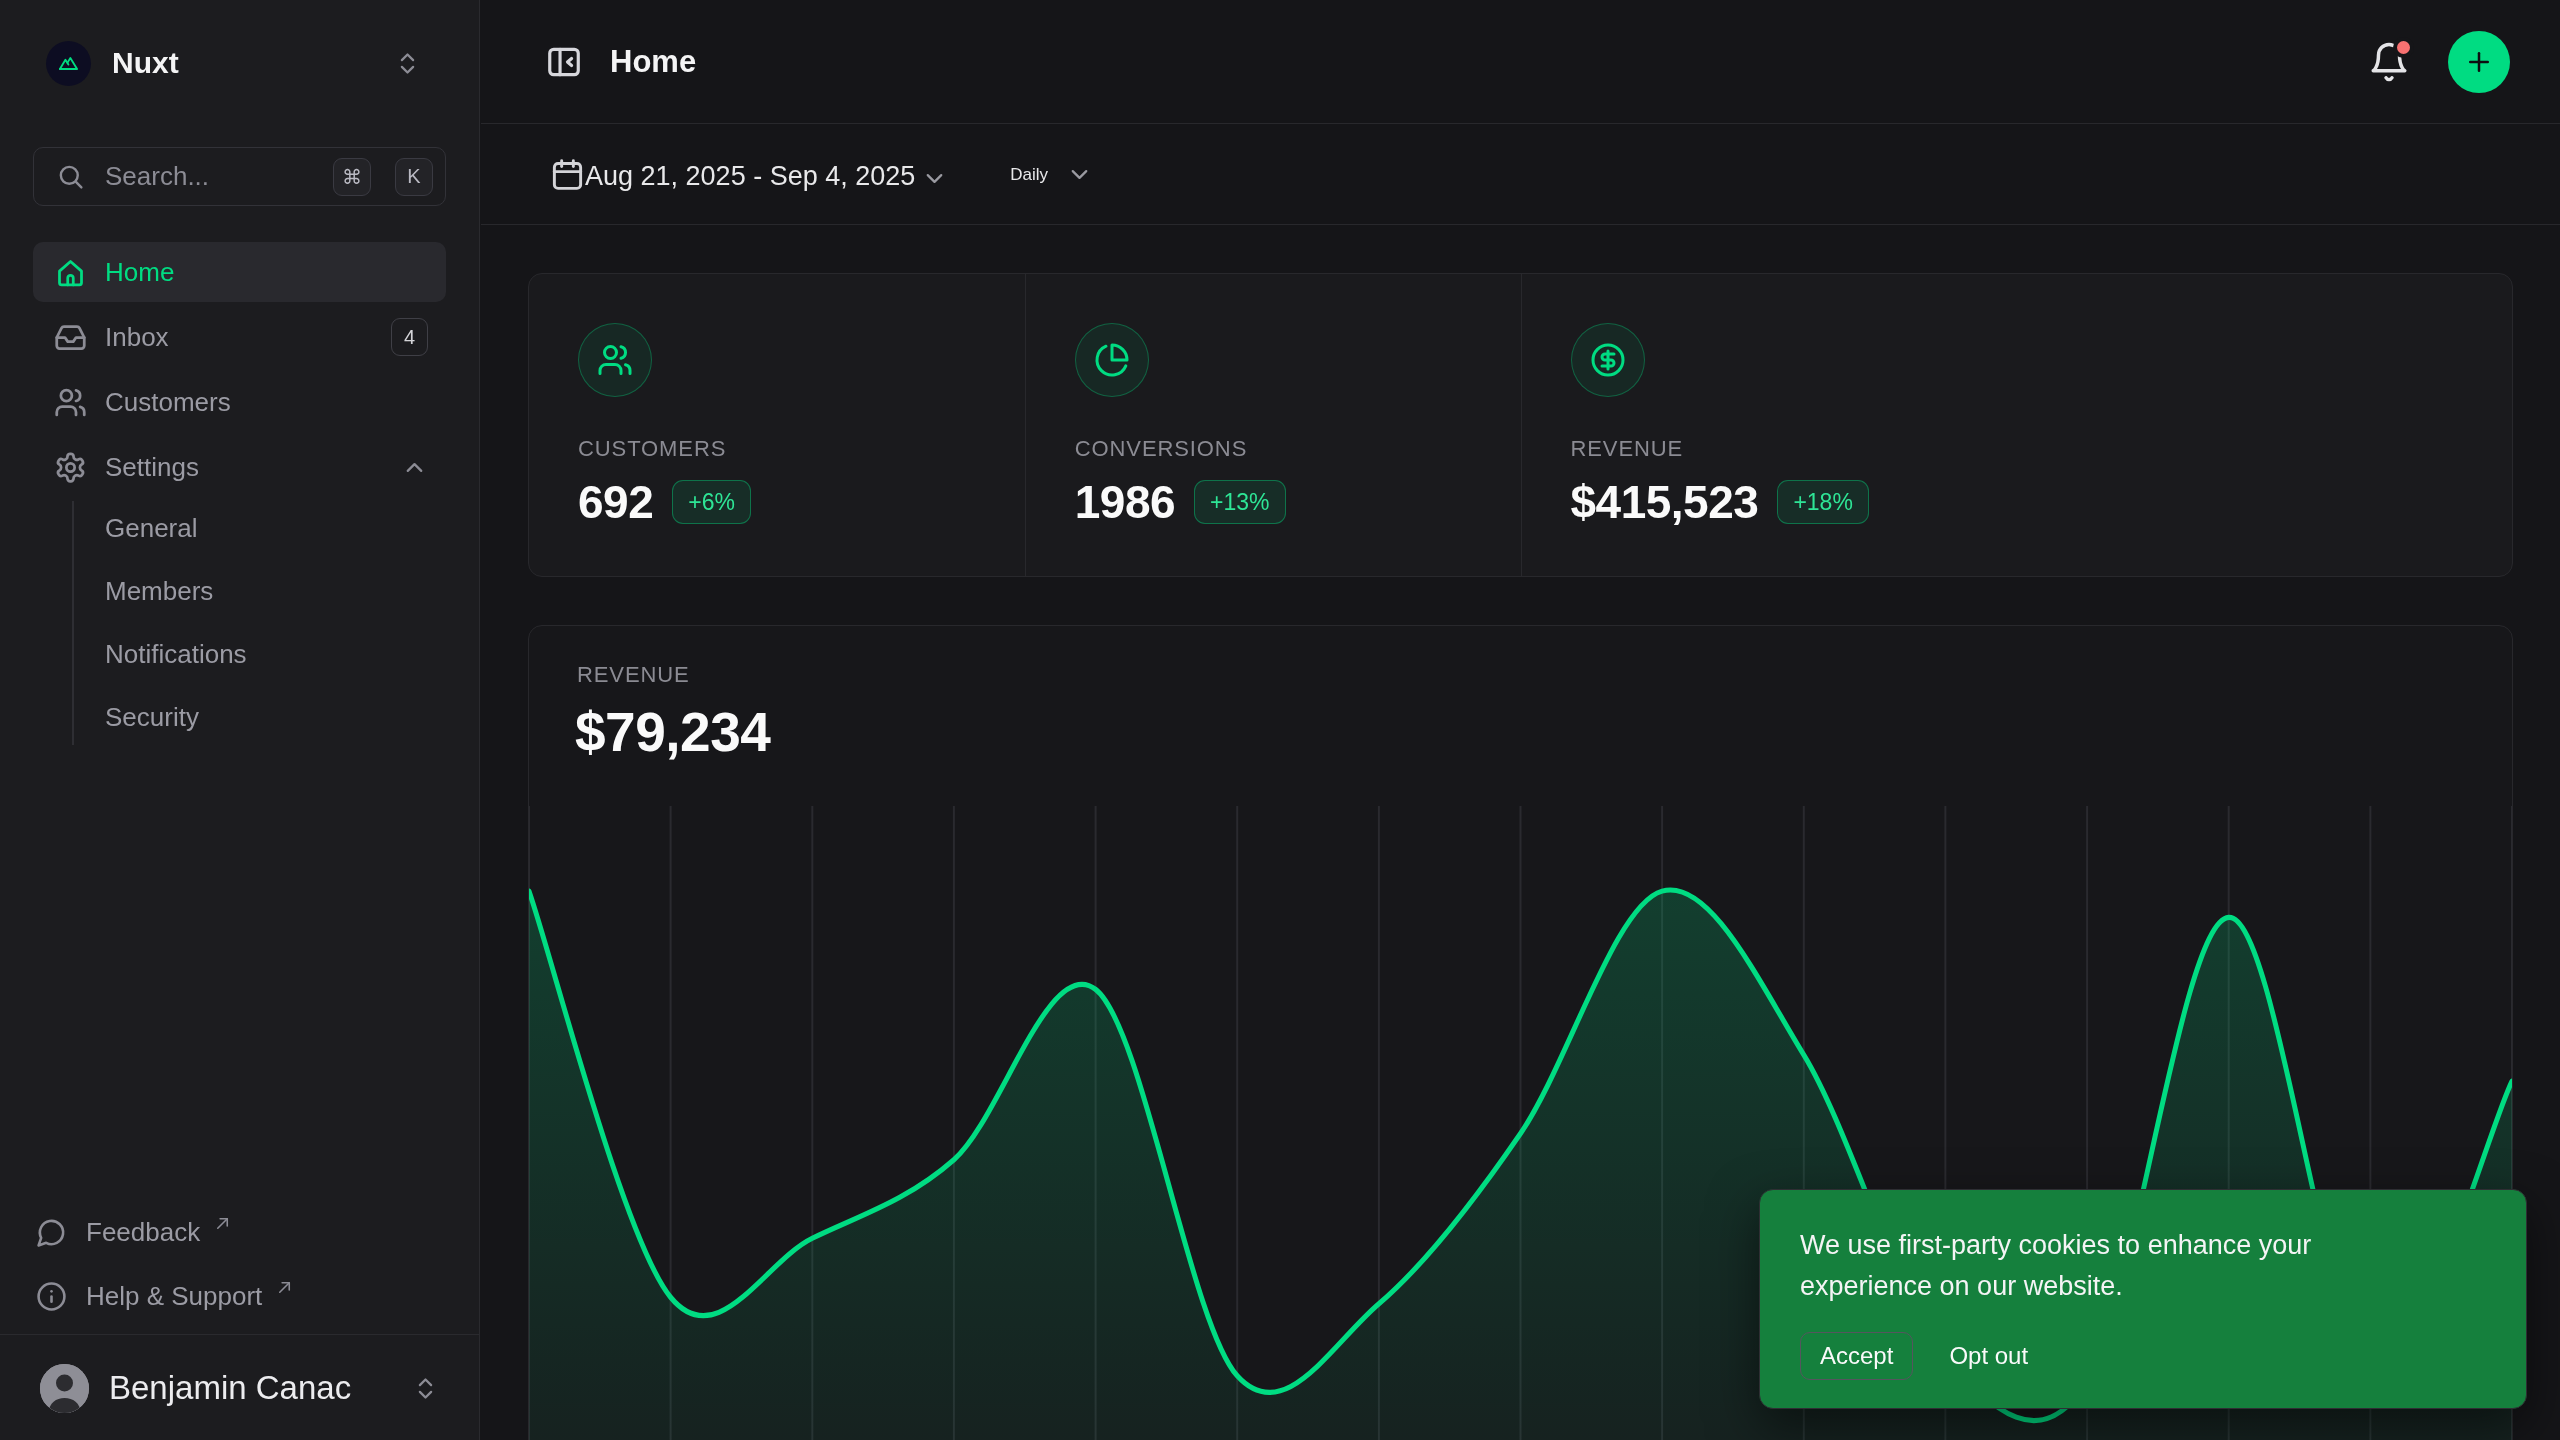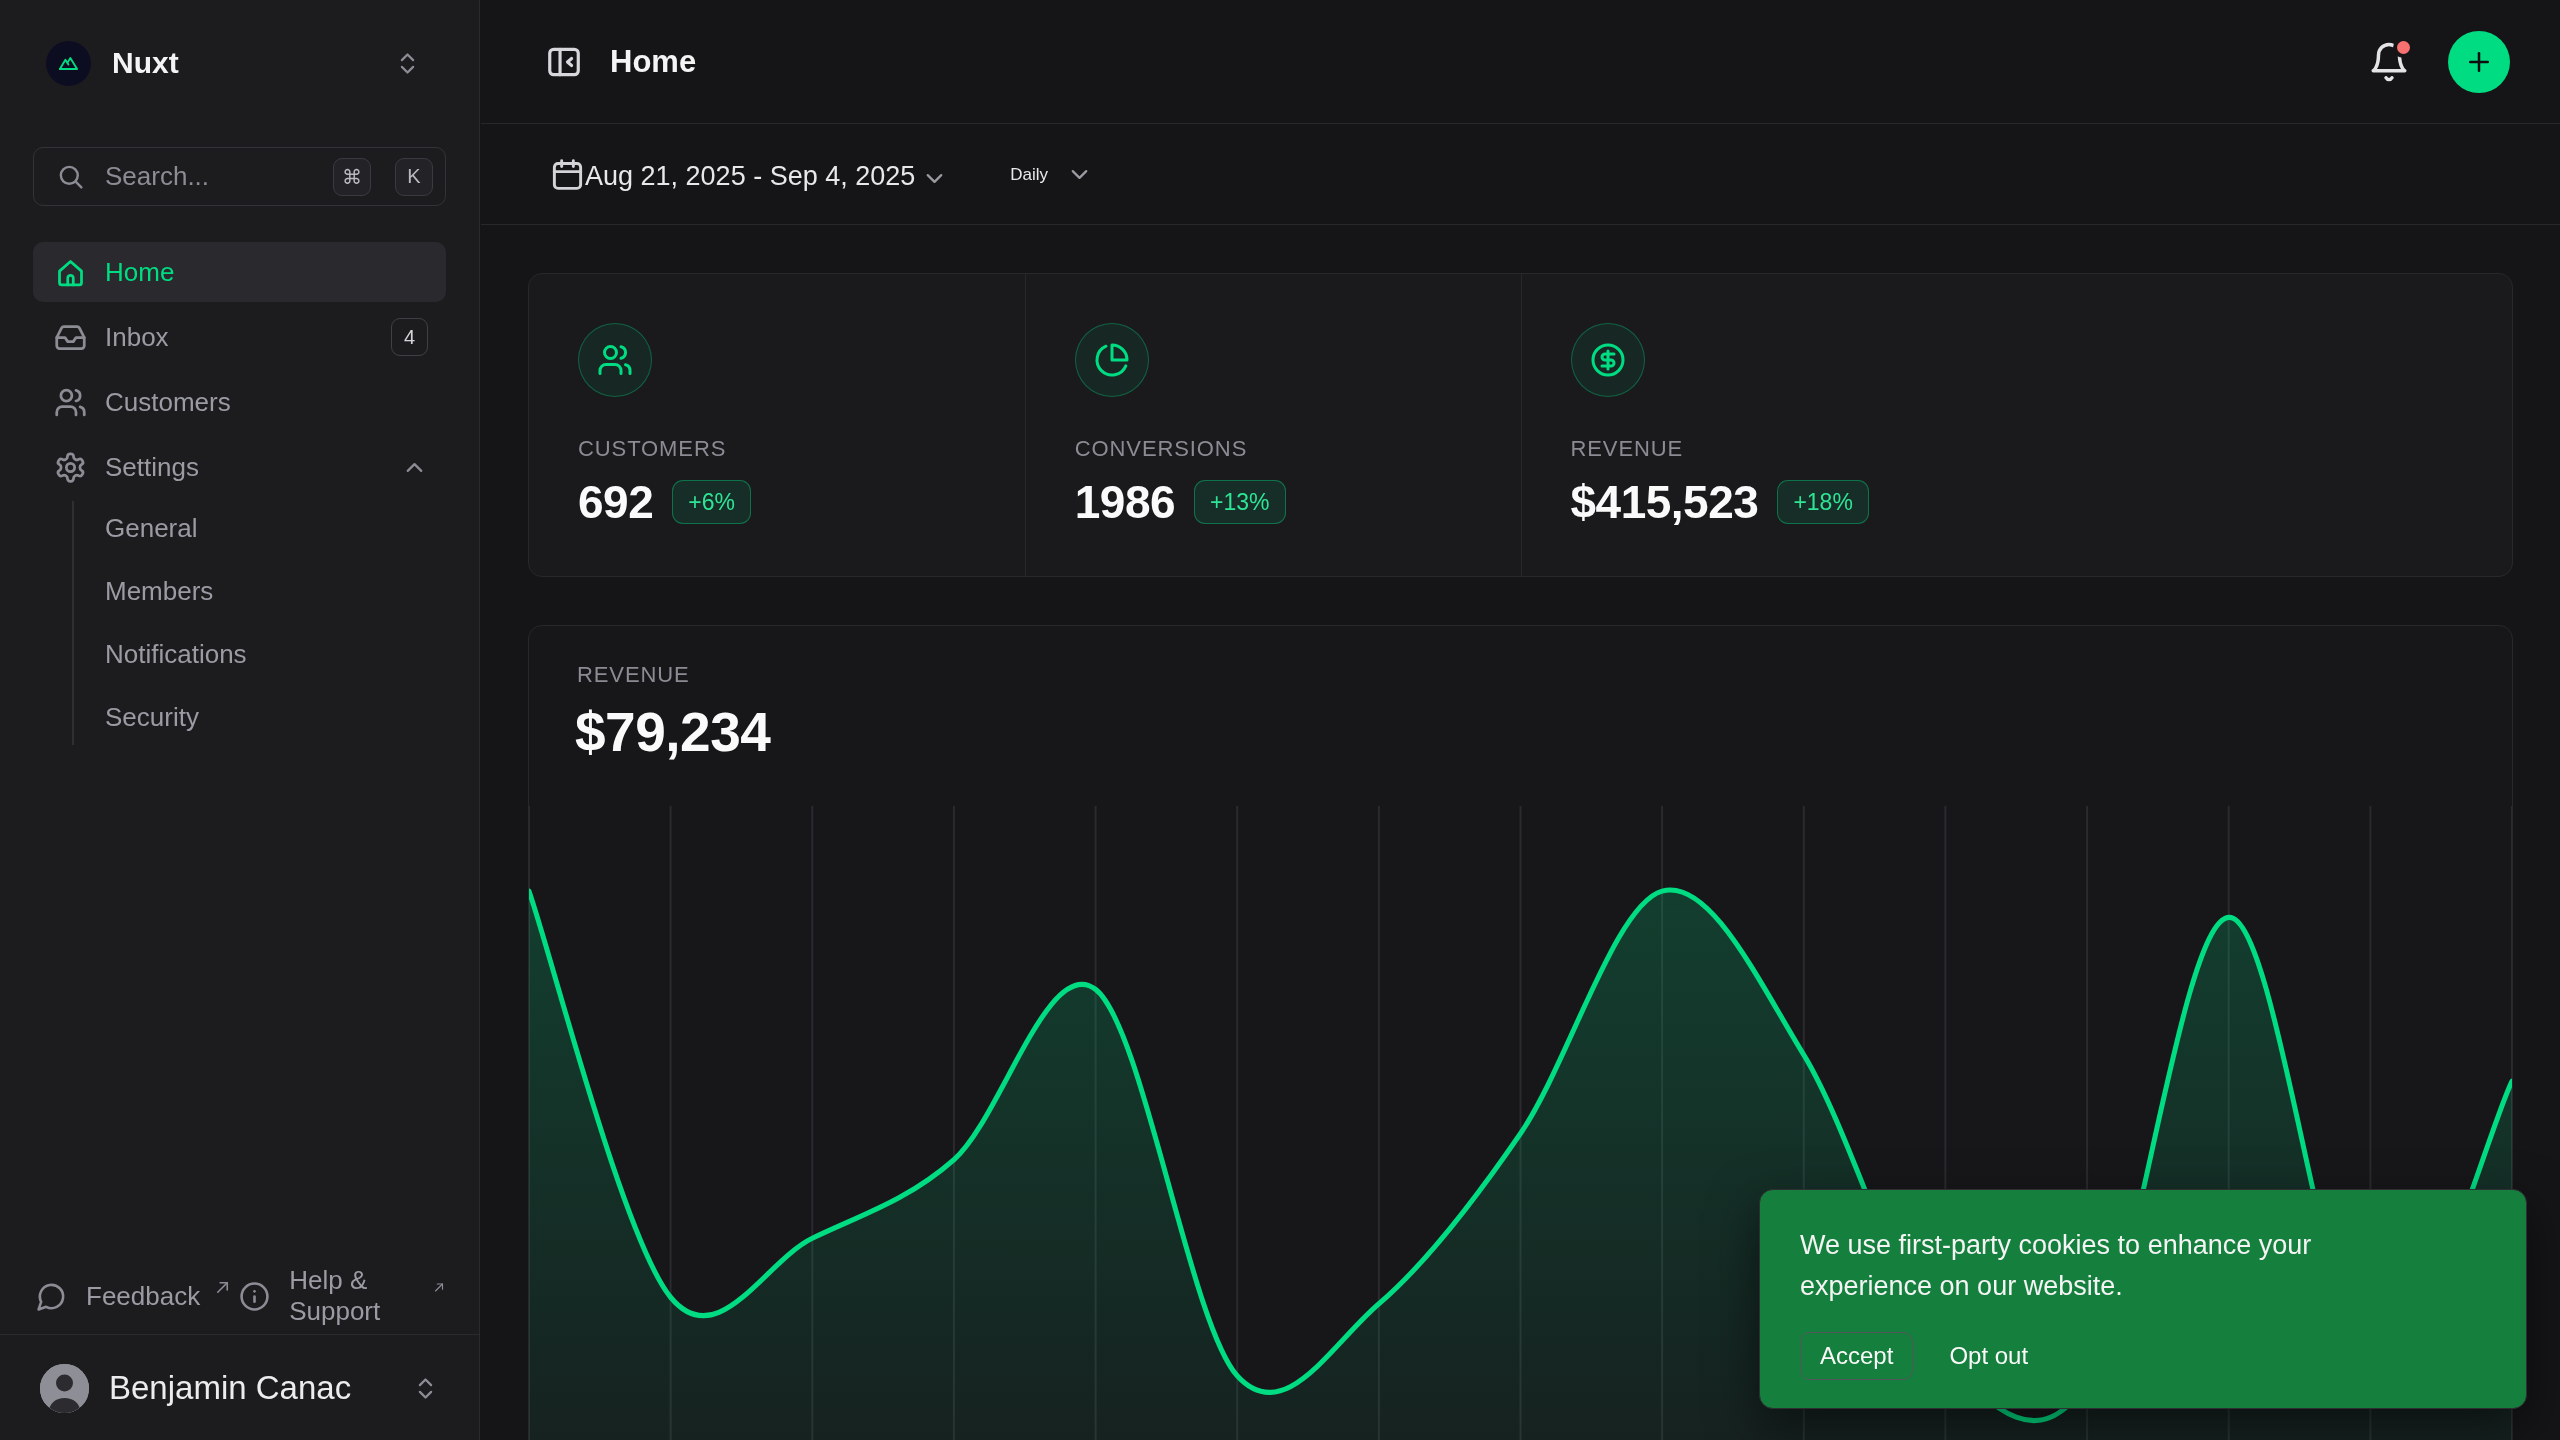--- a/index.html
+++ b/index.html
@@ -37,21 +37,21 @@
   .nav-item.active{background:#29292e;color:#00dc82}
   .nav-item.active .nic{color:#00dc82}
   .count-badge{margin-left:auto;min-width:37px;height:38px;box-sizing:border-box;border:1px solid #3f3f46;
     border-radius:9px;display:flex;align-items:center;justify-content:center;font-size:20px;color:#d4d4d8;padding:0 9px}
   .nav-chevron{margin-left:auto;color:#8c8c95}
 
   .subnav{position:absolute;left:33px;top:497px;width:413px}
   .subnav .guide{position:absolute;left:39px;top:4px;bottom:4px;width:2px;background:#2e2e33}
   .subnav-item{height:63px;display:flex;align-items:center;padding-left:72px;font-size:26px;color:#9b9ba4;cursor:pointer}
 
-  .side-footer{position:absolute;left:33px;bottom:120px;width:413px;display:flex;gap:4px}
+  .side-footer{position:absolute;left:33px;bottom:120px;width:413px;display:flex;flex-direction:column;gap:16px}
   .flink{height:48px;display:flex;align-items:center;gap:19px;color:#9b9ba4;font-size:26px;cursor:pointer;padding-left:3px}
   .flink .fic{width:31px;height:31px;color:#8c8c95;flex:0 0 auto}
   .ext{width:19px;height:19px;color:#8c8c95;align-self:flex-start;margin:6px 0 0 -6px}
   .side-divider{position:absolute;left:0;right:0;top:1334px;height:1px;background:#2a2a2e}
   .user-row{position:absolute;left:16px;right:16px;top:1352px;height:72px;border-radius:10px;
     display:flex;align-items:center;gap:20px;padding:0 24px 0 24px;box-sizing:border-box;cursor:pointer}
   .avatar{width:49px;height:49px;border-radius:50%;overflow:hidden;flex:0 0 auto;background:#9a9aa2}
   .user-name{font-size:33px;font-weight:500;color:#ececef}
 
   

